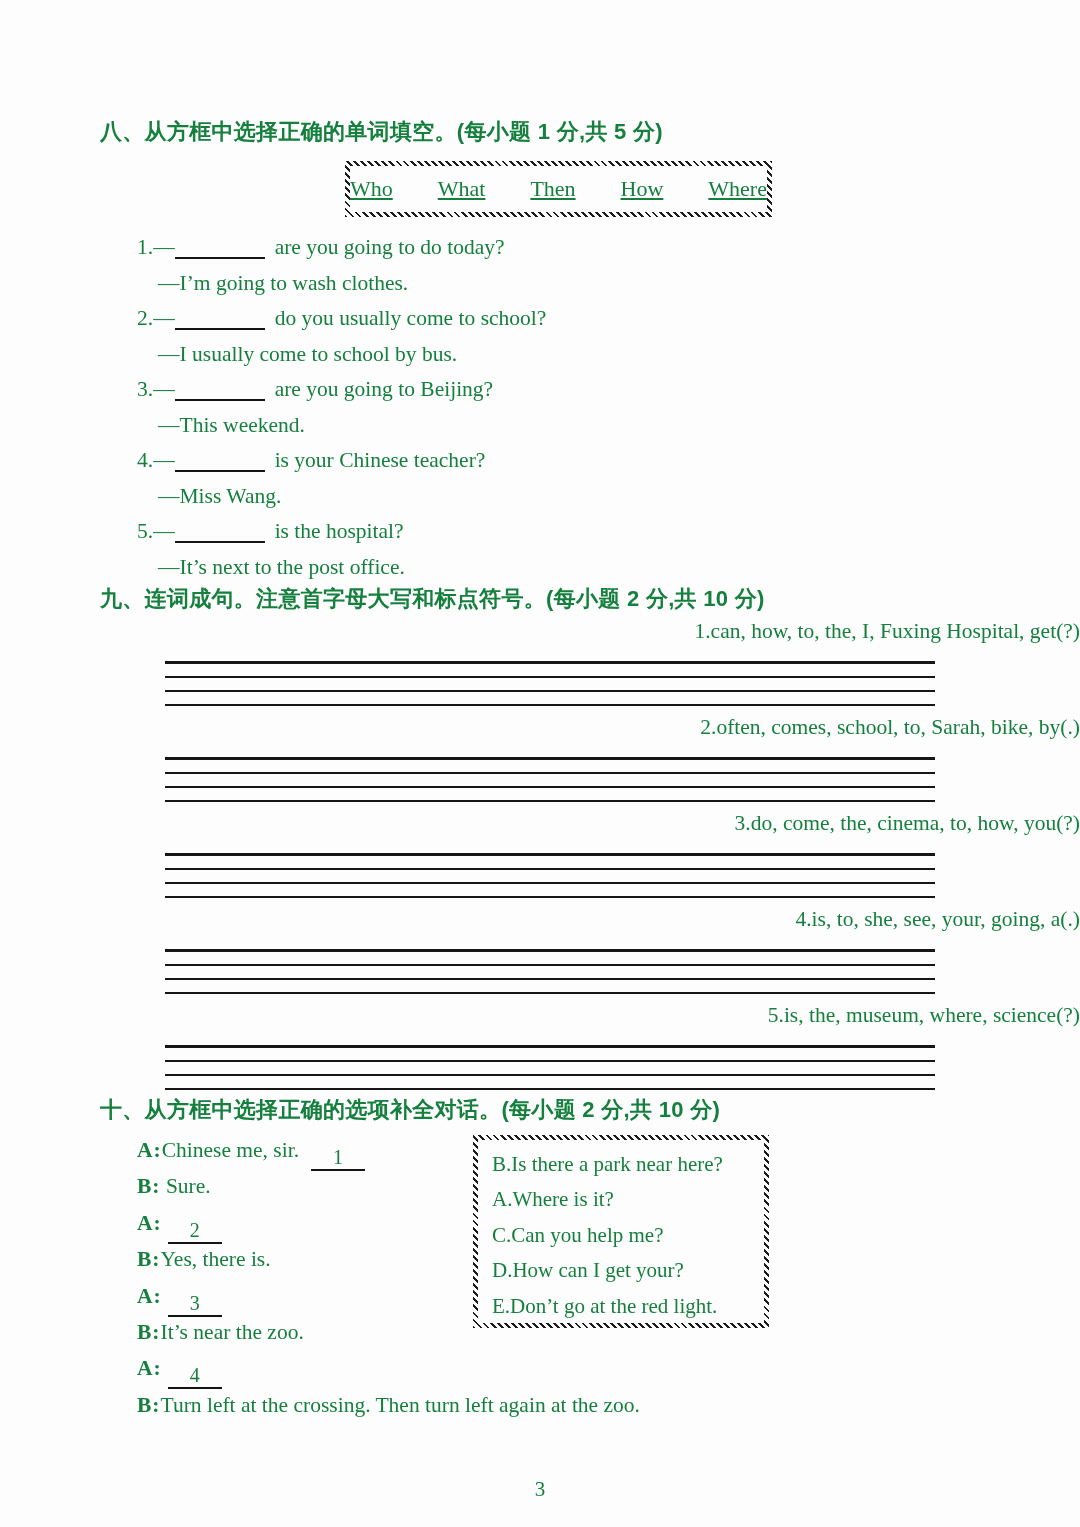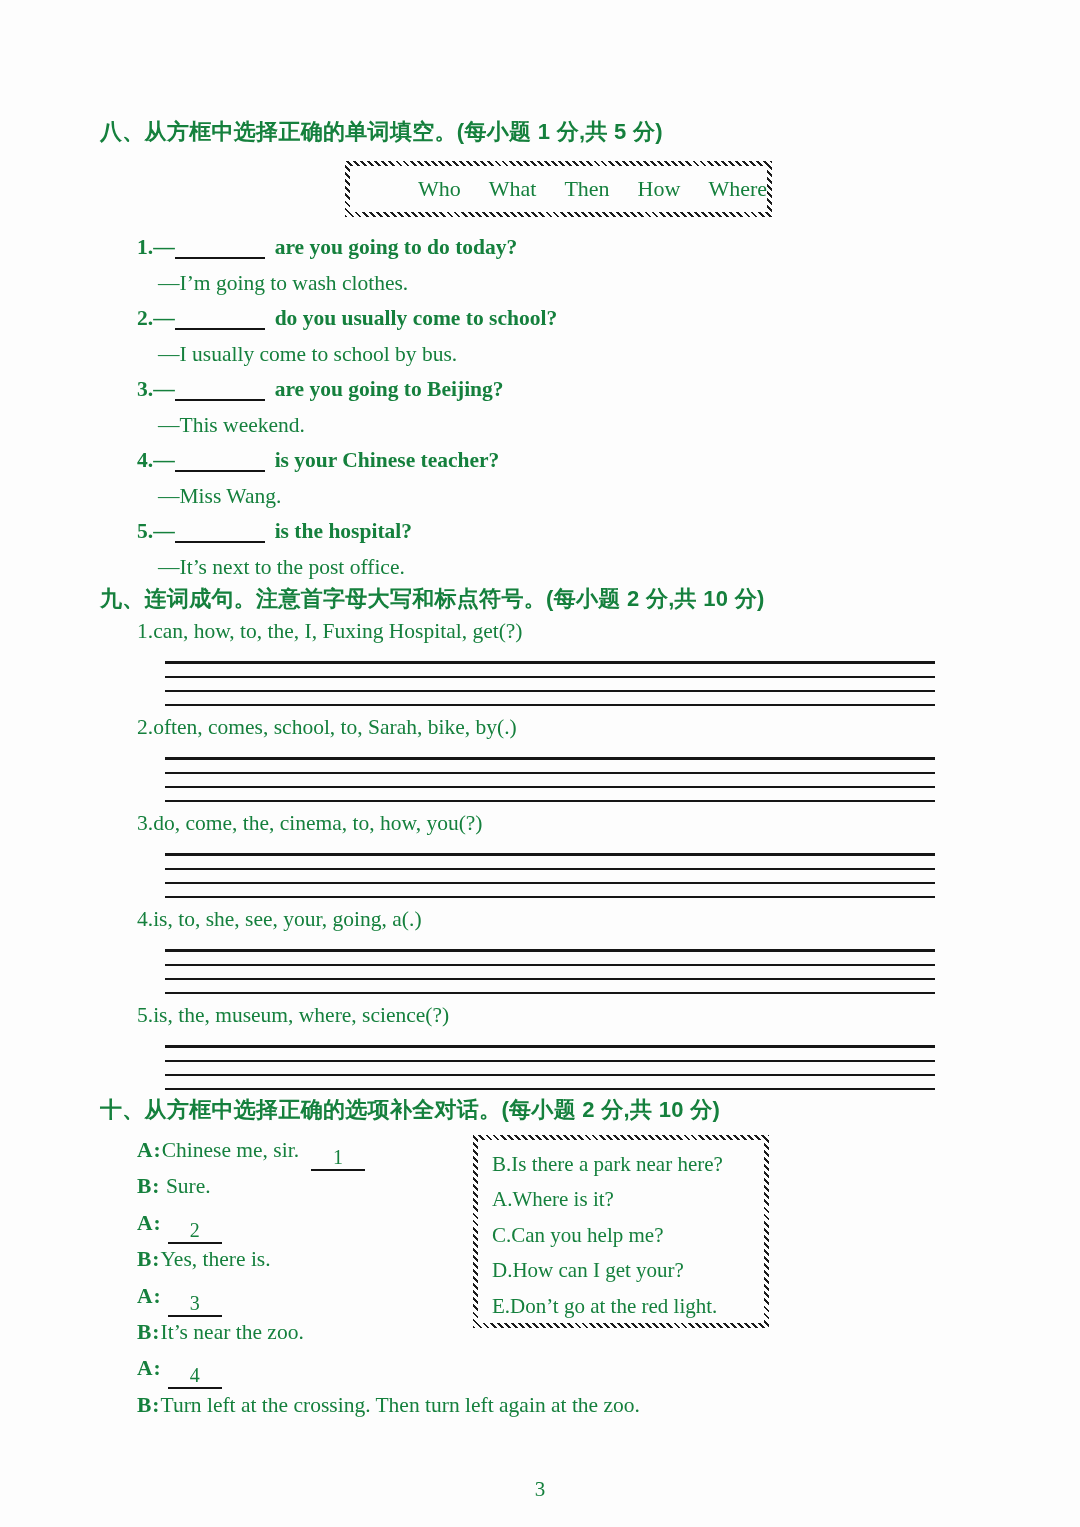--- a/index.html
+++ b/index.html
@@ -22,37 +22,38 @@
     margin-left:100px;
     letter-spacing:0.3px;
     white-space:nowrap;
   }
   
   .word-box {
     margin:16px 0 0 345px;
     width:427px; height:56px;
     border:5px solid #222;
     border-image:repeating-linear-gradient(45deg,#1b1b1b 0 2px,#ffffff 2px 5px) 5;
-    display:flex; align-items:center; justify-content:flex-end;
+    display:flex; align-items:center; justify-content:space-between;
     gap:28px;
     font-size:22px;
+    text-decoration:underline;
   }
   .s8-list { margin-top:13px; font-size:21.5px; }
-  .s8-q { margin-left:137px; height:35.5px; line-height:35.5px; white-space:nowrap;font-weight:bold; }
+  .s8-q { margin-left:137px; height:35.5px; line-height:35.5px; white-space:nowrap; }
   .s8-a { margin-left:158px; height:35.5px; line-height:35.5px; white-space:nowrap; }
   .blank8 {
     display:inline-block;
     width:90px; height:12px;
     border-bottom:2.5px solid #141414;
     vertical-align:-5px;
     margin-right:10px;
   }
   
   .s9-item { margin-top:4px; }
-  .s9-prompt { margin-left:137px; font-size:21.5px; line-height:30px; white-space:nowrap; }
+  .s9-prompt { margin-left:137px; font-size:21.5px; line-height:30px; white-space:nowrap;text-align:right; }
   .s9-lines { margin:4px 0 6px 165px; width:770px; }
   .wline { height:14px; border-bottom:2px solid #161616; }
   .wline:first-child { border-bottom-width:3px; }
   
   .dlg { margin-top:9px; font-size:21.5px; }
   .dlg-line { margin-left:137px; height:36.4px; line-height:36.4px; white-space:nowrap; }
   .spk { font-weight:700; letter-spacing:1px; }
   .dblank {
     display:inline-block;
     width:54px; height:27px; line-height:26px;

